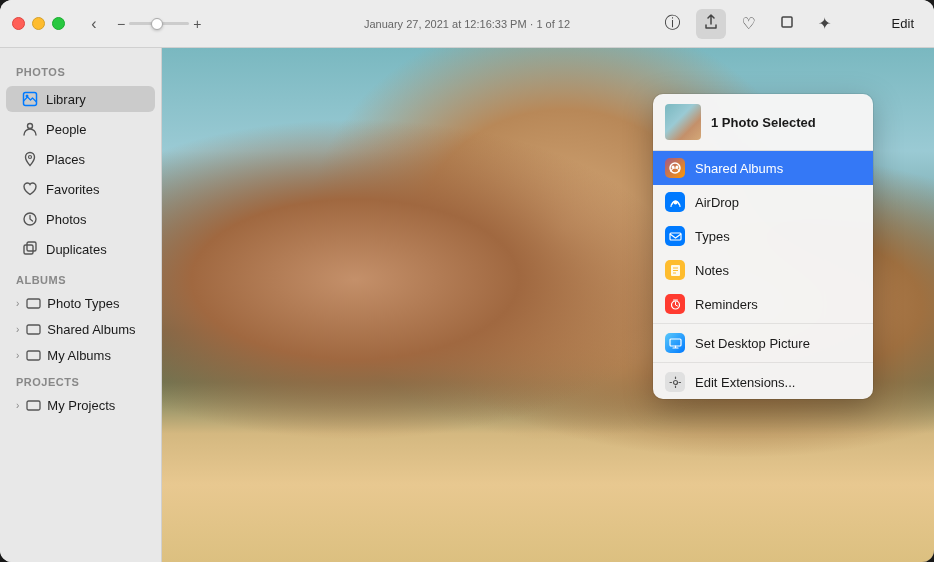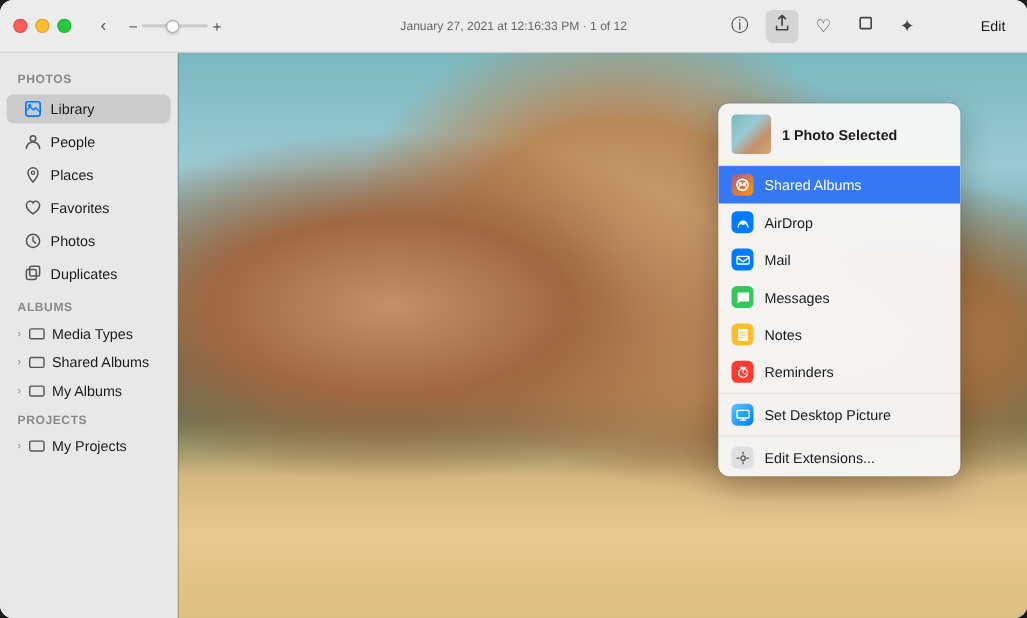--- a/index.html
+++ b/index.html
@@ -435,21 +435,21 @@
 
       <div class="sidebar-section-label">Albums</div>
 
       <div class="sidebar-group">
         <span class="chevron">›</span>
         <span class="sidebar-icon">
           <svg width="15" height="15" viewBox="0 0 15 15" fill="none">
             <rect x="1" y="3" width="13" height="9" rx="1.5" stroke="#555" stroke-width="1.3"></rect>
           </svg>
         </span>
-        <span>Media Types</span>
+        <span>Photo Types</span>
       </div>
 
       <div class="sidebar-group">
         <span class="chevron">›</span>
         <span class="sidebar-icon">
           <svg width="15" height="15" viewBox="0 0 15 15" fill="none">
             <rect x="1" y="3" width="13" height="9" rx="1.5" stroke="#555" stroke-width="1.3"></rect>
           </svg>
         </span>
         <span>Shared Albums</span>
@@ -512,31 +512,23 @@
           <span>AirDrop</span>
         </div>
 
         <div class="popover-menu-item">
           <div class="menu-icon mail">
             <svg width="13" height="13" viewBox="0 0 13 13" fill="none">
               <rect x="1" y="3" width="11" height="7" rx="1" stroke="white" stroke-width="1.2"></rect>
               <path d="M1 4l5.5 4 5.5-4" stroke="white" stroke-width="1.2"></path>
             </svg>
           </div>
-          <span>Mail</span>
-        </div>
-
-        <div class="popover-menu-item">
-          <div class="menu-icon messages">
-            <svg width="13" height="13" viewBox="0 0 13 13" fill="none">
-              <path d="M1.5 2h10c.3 0 .5.2.5.5v7c0 .3-.2.5-.5.5H4L1.5 12V2.5c0-.3.2-.5.5-.5z" fill="white"></path>
-            </svg>
-          </div>
-          <span>Messages</span>
-        </div>
+          <span>Types</span>
+        </div>
+
 
         <div class="popover-menu-item">
           <div class="menu-icon notes">
             <svg width="13" height="13" viewBox="0 0 13 13" fill="none">
               <rect x="2" y="1" width="9" height="11" rx="1" fill="white" opacity="0.9"></rect>
               <path d="M4 4h5M4 6.5h5M4 9h3" stroke="#febc2e" stroke-width="1"></path>
             </svg>
           </div>
           <span>Notes</span>
         </div>

